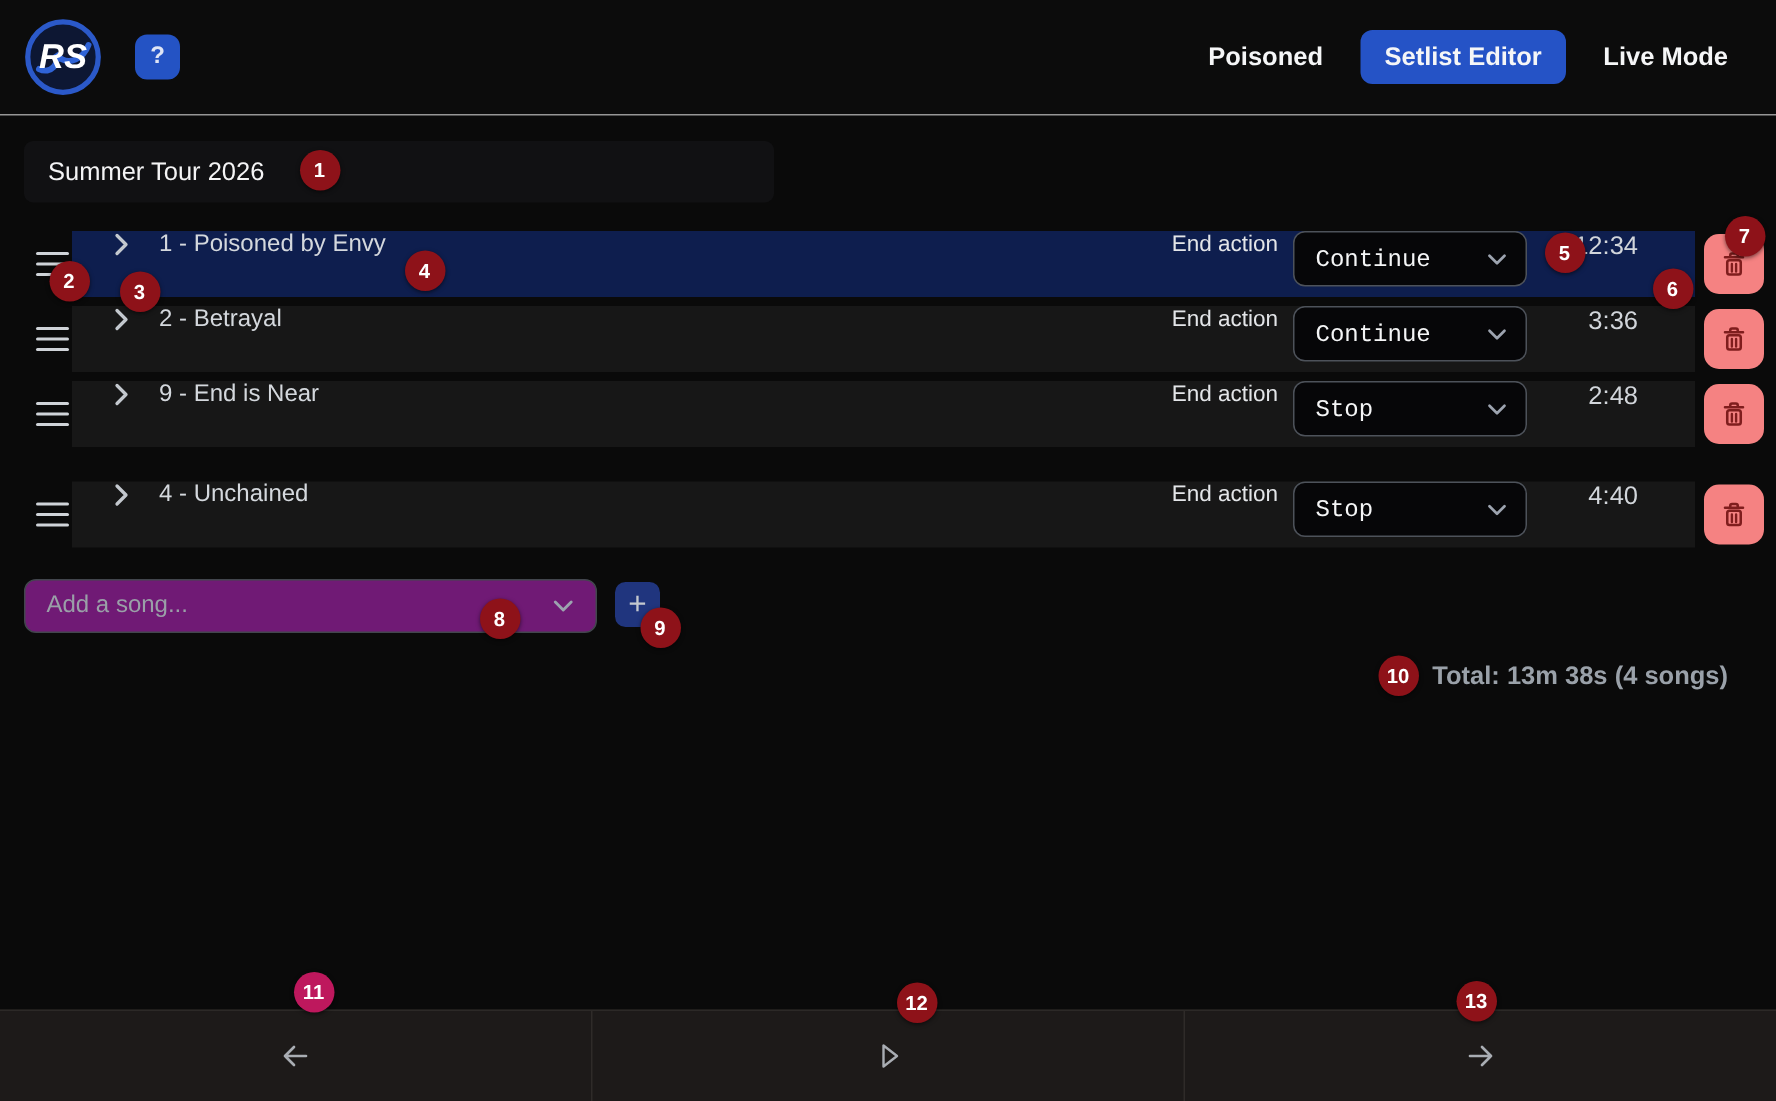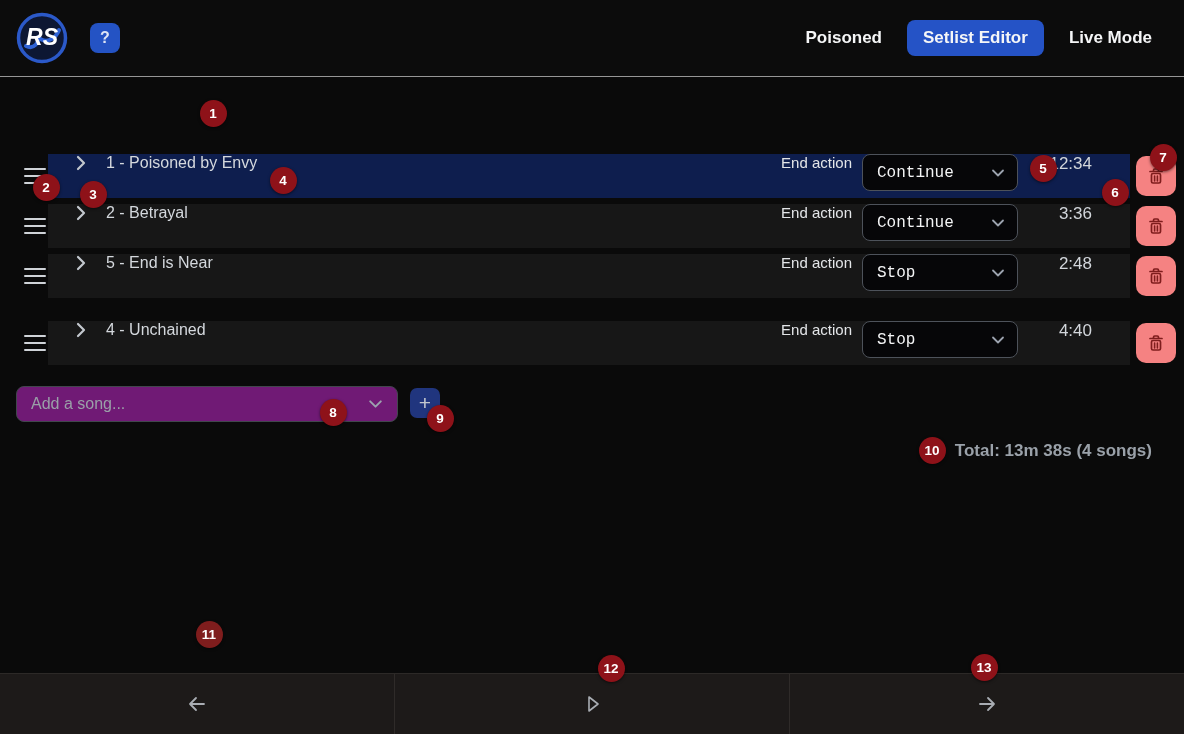--- a/index.html
+++ b/index.html
@@ -137,20 +137,21 @@
       <text x="26" y="33" text-anchor="middle" font-size="23" font-weight="bold" font-style="italic" fill="#ffffff" font-family="Liberation Sans, sans-serif">RS</text>
     </svg>
     <div class="help-btn">?</div>
     <div class="nav">
       <div class="nav-item">Poisoned</div>
       <div class="nav-item active">Setlist Editor</div>
       <div class="nav-item">Live Mode</div>
     </div>
   </div>
 
+  <input class="name-input" type="text" value="Summer Tour 2026" style="">
 
   <div class="song-line selected" style="top:154px">
     <div class="handle">
         <span></span>
         <span></span>
         <span></span>
       </div>
     <div class="row-bg">
       <div class="expand">
         <svg width="16" height="16" viewBox="0 0 16 16">
@@ -214,21 +215,21 @@
         <span></span>
         <span></span>
         <span></span>
       </div>
     <div class="row-bg">
       <div class="expand">
         <svg width="16" height="16" viewBox="0 0 16 16">
             <path d="M5 2 L11 8 L5 14" fill="none" stroke="#c3c8ce" stroke-width="2.2" stroke-linecap="round" stroke-linejoin="round"></path>
           </svg>
       </div>
-      <div class="song-title">5 - End is Near</div>
+      <div class="song-title">9 - End is Near</div>
       <div class="row-spacer"></div>
       <div class="end-action-label">End action</div>
       <div class="select">
         <span class="value">Stop</span>
         <svg class="chev" width="16" height="16" viewBox="0 0 16 16">
             <path d="M3 5.5 L8 10.5 L13 5.5" fill="none" stroke="#9ca3af" stroke-width="1.8" stroke-linecap="round" stroke-linejoin="round"></path>
           </svg>
       </div>
       <div class="duration">2:48</div>
     </div>
@@ -305,18 +306,18 @@
       <div class="badge" style="left: 199.5px; top: 99.5px; background: rgb(142, 18, 25);">1</div>
       <div class="badge" style="left: 32.5px; top: 173.5px; background: rgb(142, 18, 25);">2</div>
       <div class="badge" style="left: 79.5px; top: 180.5px; background: rgb(142, 18, 25);">3</div>
       <div class="badge" style="left: 269.5px; top: 166.5px; background: rgb(142, 18, 25);">4</div>
       <div class="badge" style="left: 1029.5px; top: 154.5px; background: rgb(142, 18, 25);">5</div>
       <div class="badge" style="left: 1101.5px; top: 178.5px; background: rgb(142, 18, 25);">6</div>
       <div class="badge" style="left: 1149.5px; top: 143.5px; background: rgb(142, 18, 25);">7</div>
       <div class="badge" style="left: 319.5px; top: 398.5px; background: rgb(142, 18, 25);">8</div>
       <div class="badge" style="left: 426.5px; top: 404.5px; background: rgb(142, 18, 25);">9</div>
       <div class="badge" style="left: 918.5px; top: 436.5px; background: rgb(142, 18, 25);">10</div>
-      <div class="badge" style="left: 195.5px; top: 621px; background: #7f1d1d;">11</div>
+      <div class="badge" style="left: 195.5px; top: 648px; background: #be185d;">11</div>
       <div class="badge" style="left: 597.5px; top: 654.5px; background: rgb(142, 18, 25);">12</div>
       <div class="badge" style="left: 970.5px; top: 653.5px; background: rgb(142, 18, 25);">13</div>
     </div>
 
 </div>
 
 </body></html>

